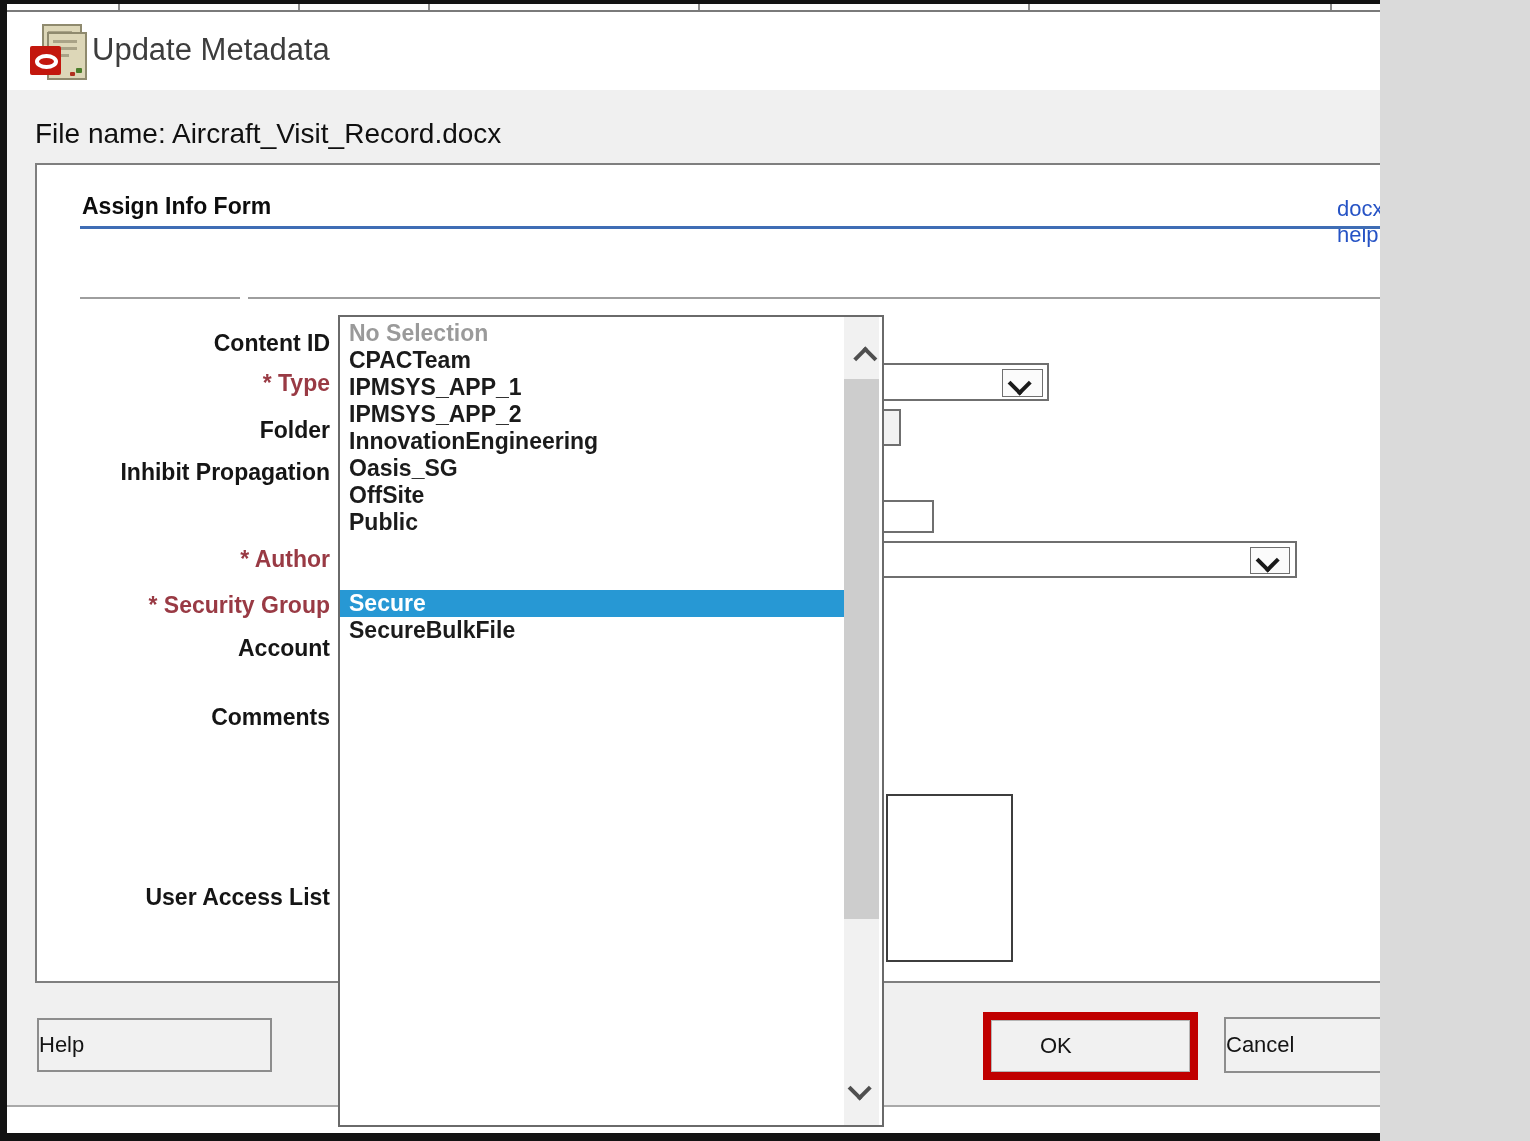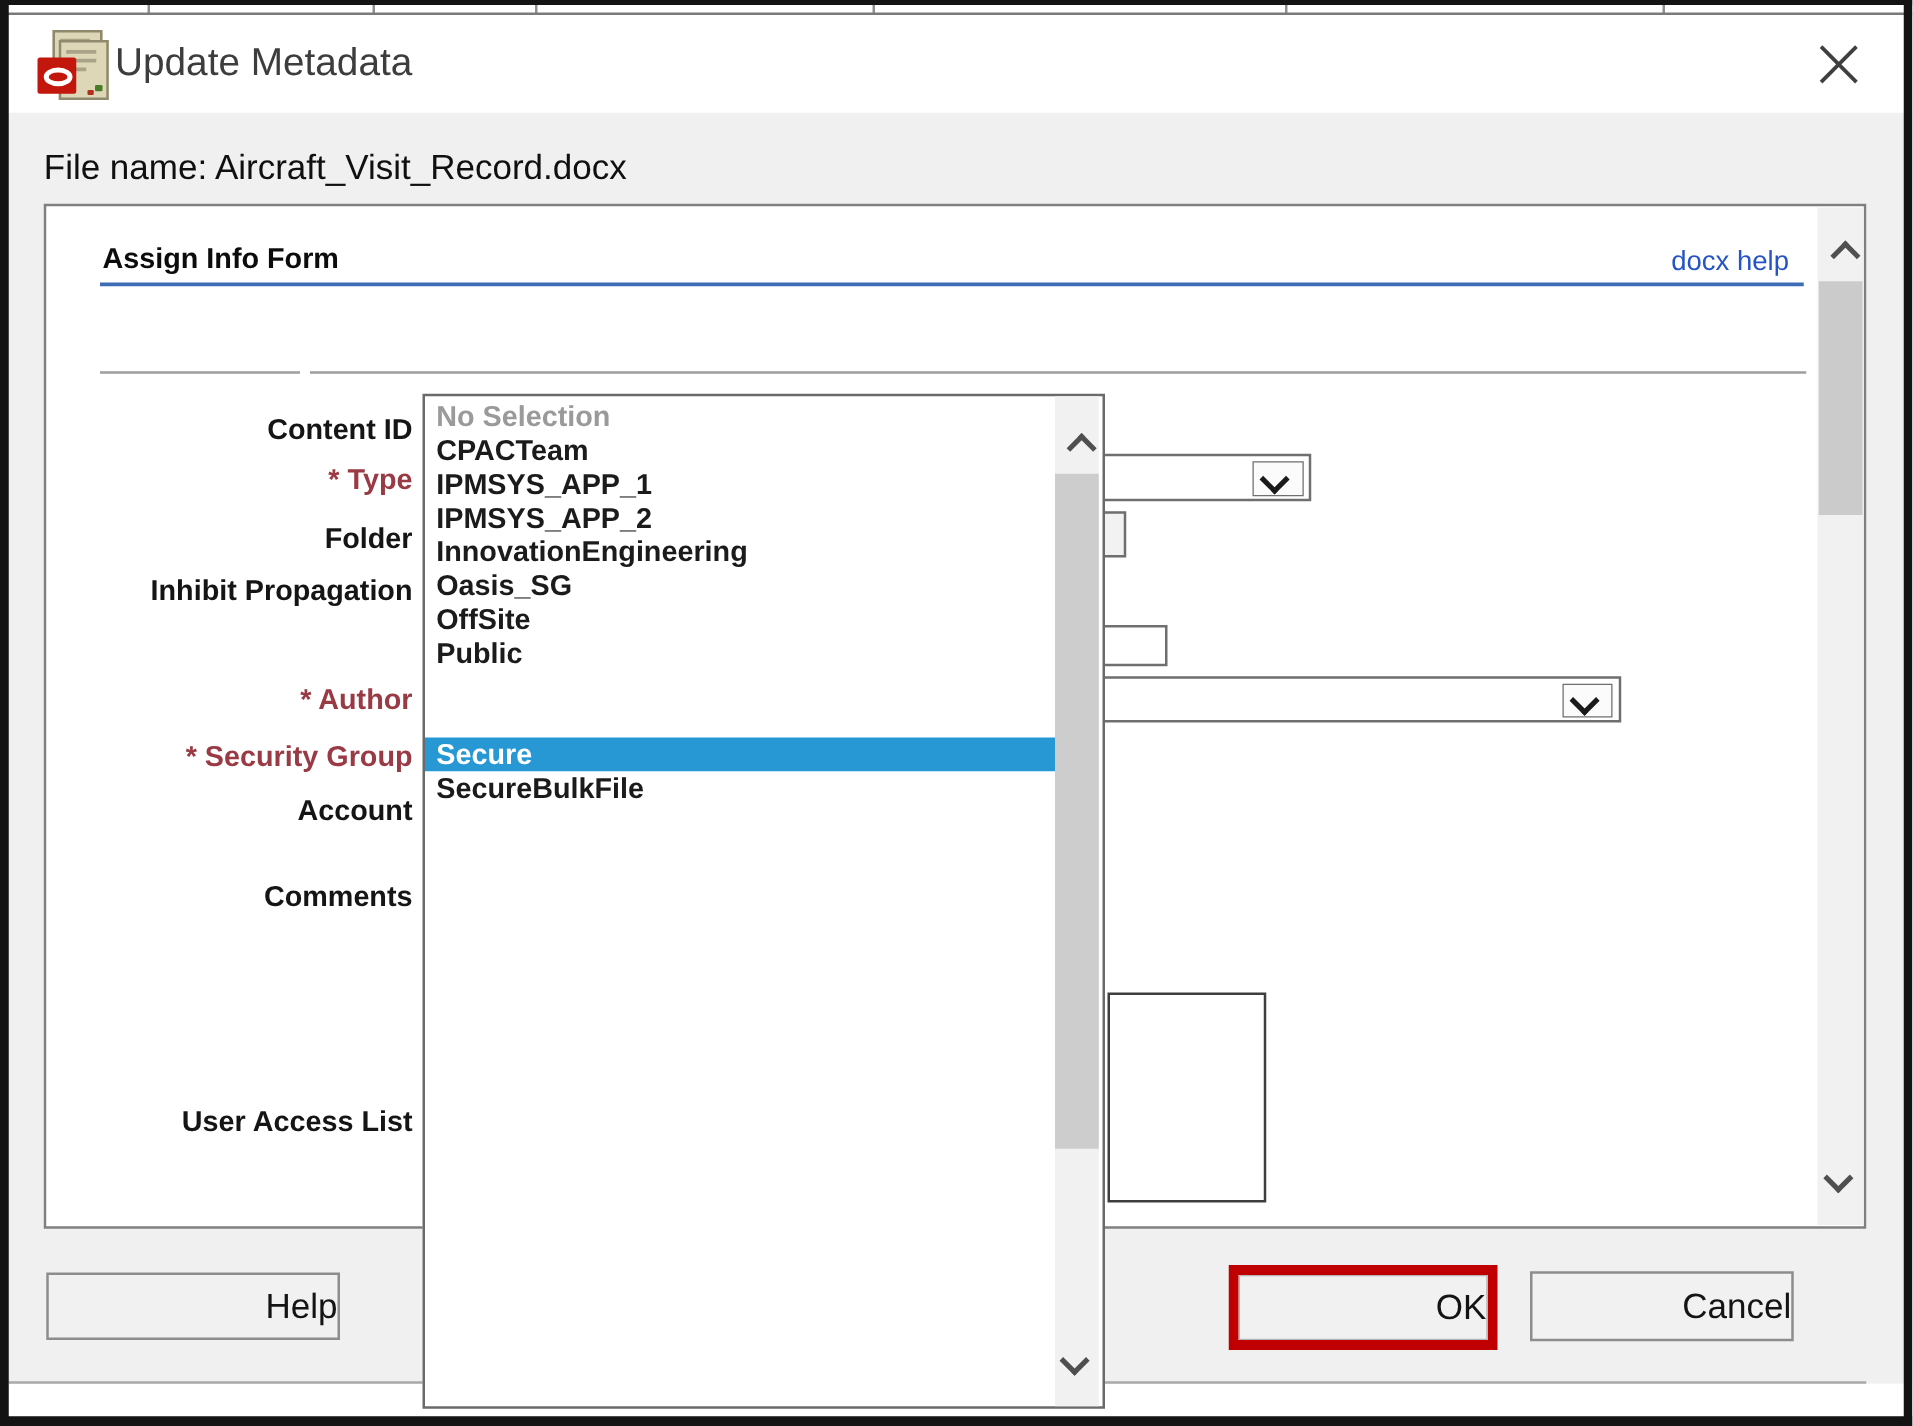--- a/index.html
+++ b/index.html
@@ -1,17 +1,17 @@
 <!DOCTYPE html>
 <html><head>
 <meta charset="utf-8">
 <style>
   html,body{margin:0;padding:0;background:#dadada;}
   #stage{
-    position:relative;width:1530px;height:1141px;overflow:hidden;
+    position:relative;width:1380px;height:1141px;overflow:hidden;
     background:#ffffff;font-family:"Liberation Sans","DejaVu Sans",sans-serif;
     -webkit-font-smoothing:antialiased;
   }
   .abs{position:absolute;}
   
   .frame{background:#131313;z-index:60;}
   
   .bg-tick{top:3px;width:2px;height:8px;background:#8f8f8f;z-index:1;}
   .win-topline{left:0;top:10px;width:1530px;height:2px;background:#7a7a7a;z-index:1;}
   
@@ -54,24 +54,24 @@
   .sb-btn{z-index:5;display:flex;align-items:center;justify-content:center;cursor:pointer;}
   
   .listbox{left:338px;top:315px;width:546px;height:812px;background:#ffffff;border:2px solid #6a6a6a;box-sizing:border-box;z-index:10;}
   .li{position:absolute;left:0;width:504px;height:27px;line-height:27px;padding-left:9px;font-size:23px;font-weight:600;color:#1b1b1b;white-space:nowrap;cursor:pointer;}
   .li.placeholder{color:#9a9a9a;}
   .li.selected{background:#2798d4;color:#ffffff;}
   .list-sb-track{position:absolute;left:504px;top:0px;width:35px;height:808px;background:#f1f1f1;}
   .list-sb-thumb{position:absolute;left:504px;top:62px;width:35px;height:540px;background:#cdcdcd;}
   .list-sb-btn{position:absolute;left:508px;width:28px;height:26px;display:flex;align-items:center;justify-content:center;cursor:pointer;}
   
-  .btn{box-sizing:border-box;background:#f1f1f1;border:2px solid #8d8d8d;display:flex;align-items:center;justify-content:flex-end;
-       font-size:28px;font-weight:500;color:#141414;z-index:4;cursor:pointer;}
+  .btn{box-sizing:border-box;background:#f1f1f1;border:2px solid #8d8d8d;display:flex;align-items:center;justify-content:flex-start;
+       font-size:22px;font-weight:500;color:#141414;z-index:4;cursor:pointer;}
   .ok-annotation{left:983px;top:1012px;width:215px;height:68px;border:8px solid #c00000;box-sizing:border-box;z-index:5;}
-  .ok-btn{position:absolute;left:0;top:0;width:199px;height:52px;border:1px solid #b5b5b5;}
+  .ok-btn{position:absolute;left:0;top:0;width:199px;height:52px;border:1px solid #b5b5b5;padding-left:48px;}
 </style>
 </head>
 <body>
 
 <div id="stage">
 
   <div class="abs bg-tick" style="left:118px"></div>
   <div class="abs bg-tick" style="left:298px"></div>
   <div class="abs bg-tick" style="left:428px"></div>
   <div class="abs bg-tick" style="left:698px"></div>

